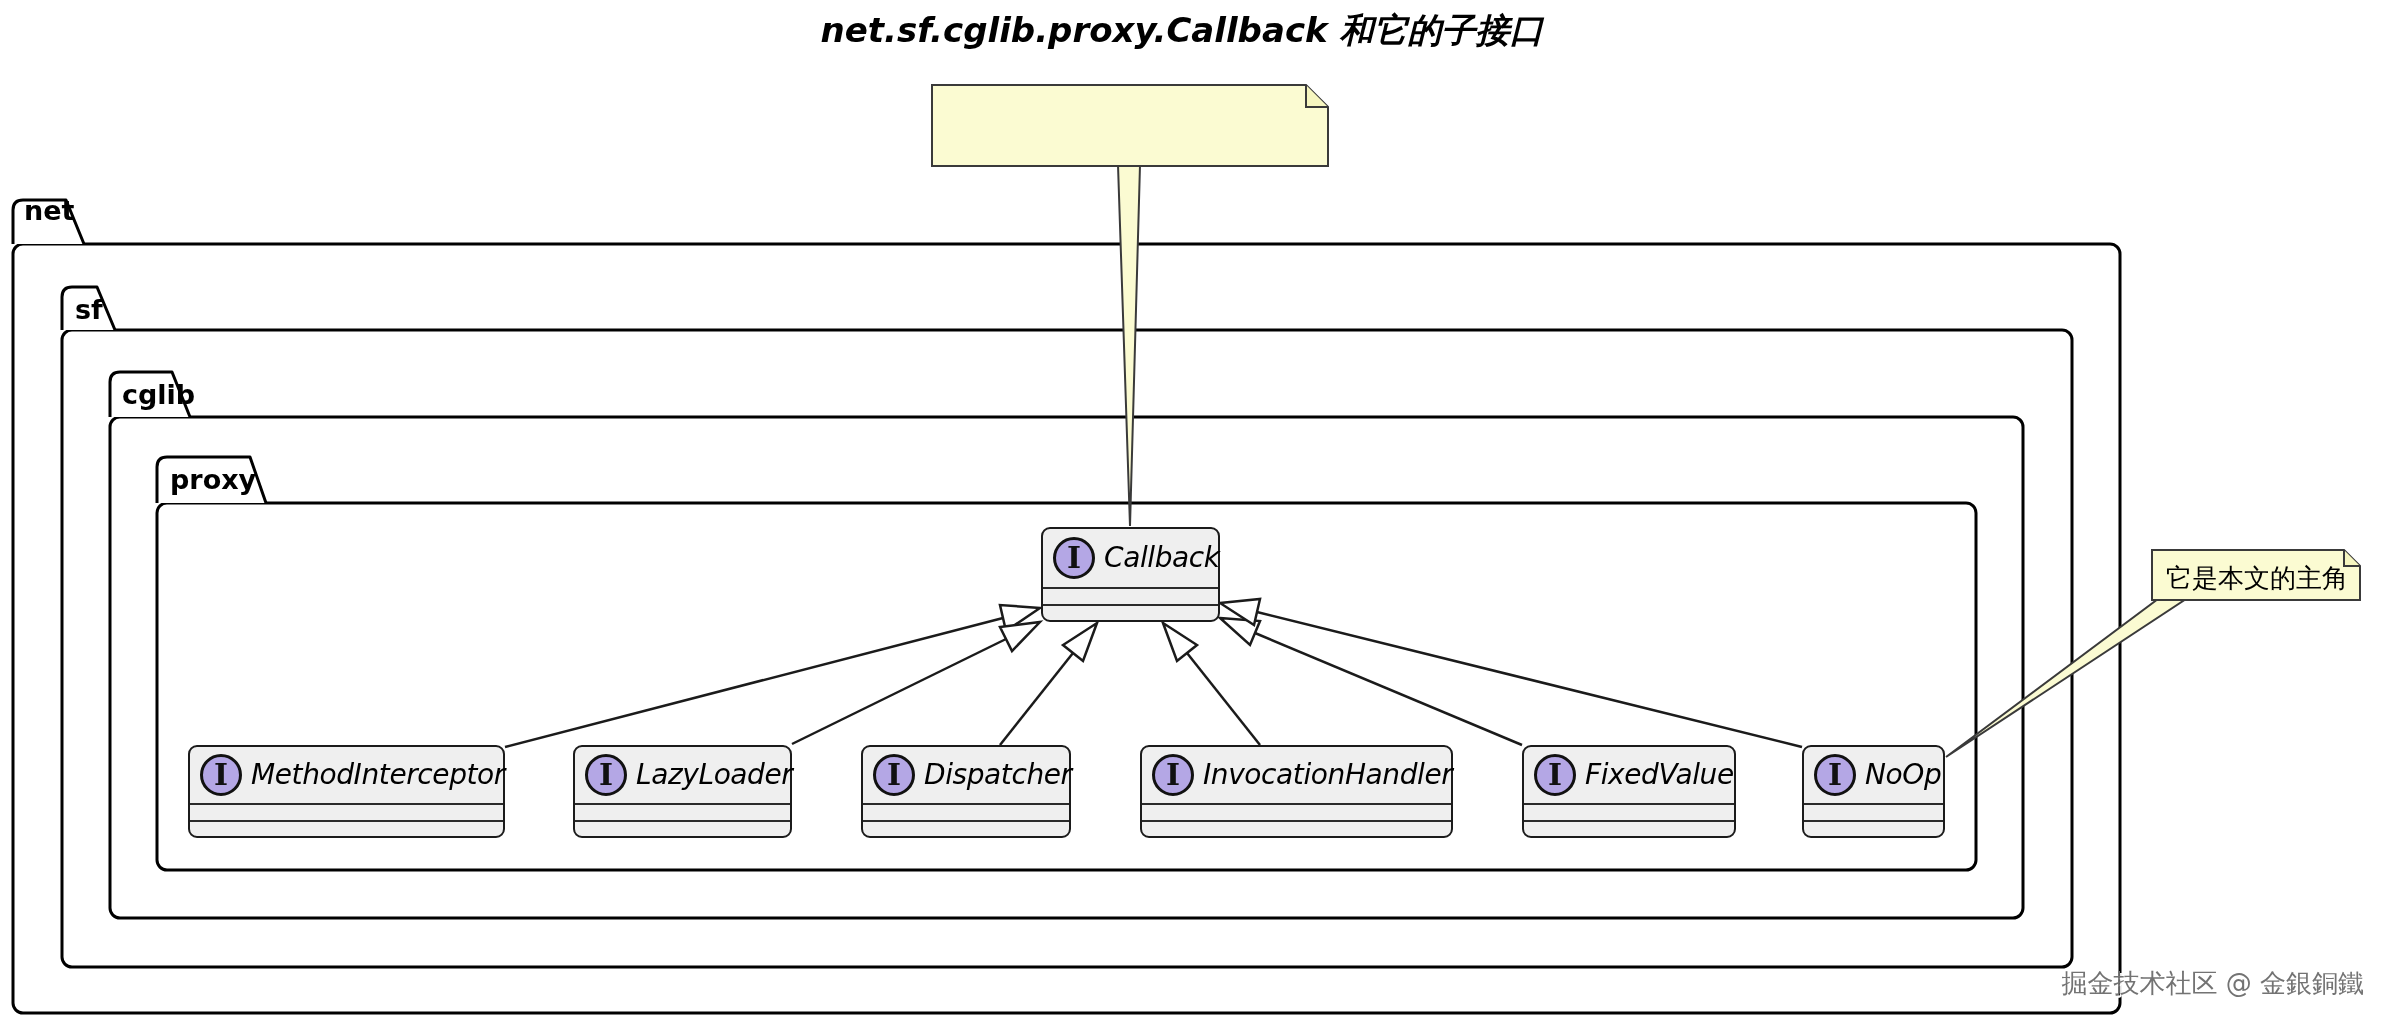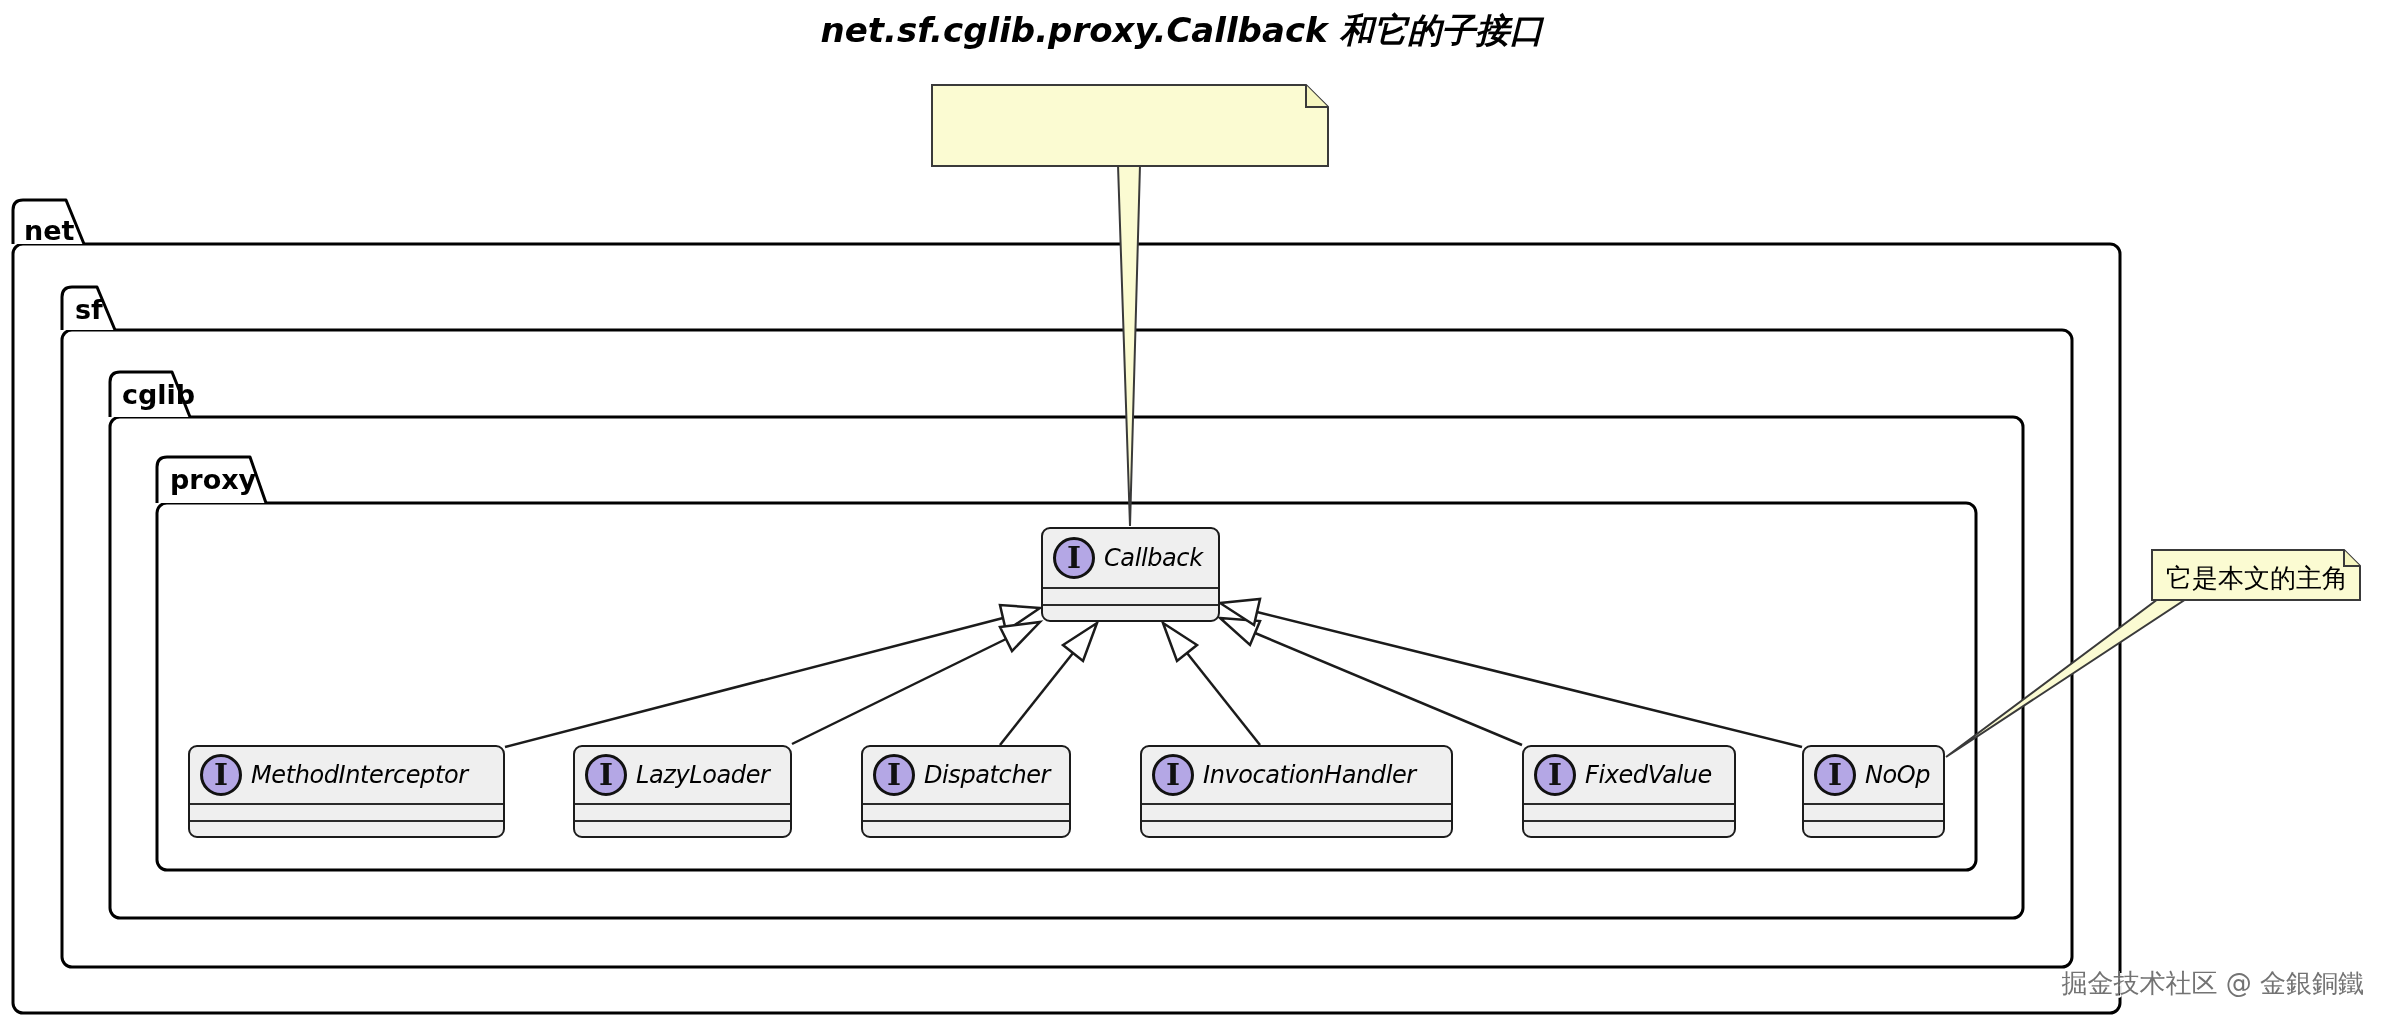--- a/index.html
+++ b/index.html
@@ -23,21 +23,21 @@
     box-sizing:border-box; display:flex; flex-direction:column;
   }
   .iface .head { flex:1; display:flex; align-items:center; padding-left:10px; }
   .icircle {
     width:42px; height:42px; border-radius:50%; background:#B4A7E5; border:3px solid #111;
     display:flex; align-items:center; justify-content:center; flex:0 0 auto;
     font-family:"DejaVu Serif", serif; font-weight:bold; font-size:30px; color:#111;
     box-sizing:border-box; line-height:1;
   }
   .iname {
-    margin-left:9px; font-style:italic; font-size:24px; letter-spacing:-0.4px;
+    margin-left:9px; font-style:italic; font-size:28px; letter-spacing:-0.4px;
     white-space:nowrap; line-height:1;
   }
   .comp { border-top:2px solid #2a2a2a; }
   .comp.c1 { height:15px; }
   .comp.c2 { height:14px; }
 
   .note-text { position:absolute; line-height:1.45; white-space:nowrap; }
   .note-text.marker { left:948px; top:92px; font-size:22px; }
   .note-text.protagonist { left:2166px; top:560px; font-size:26px; }
 
@@ -95,21 +95,21 @@
       <path d="M1306,85 L1306,107 L1328,107" fill="#F6F6C0" stroke="#3a3a3a" stroke-width="2"></path>
     </g>
     <g>
       <path d="M2152,550 L2344,550 L2360,566 L2360,600 L2152,600 Z" fill="#FBFBD2" stroke="#3a3a3a" stroke-width="2"></path>
       <path d="M2344,550 L2344,566 L2360,566" fill="#F6F6C0" stroke="#3a3a3a" stroke-width="2"></path>
     </g>
   </svg>
 
   <div class="title">net.sf.cglib.proxy.Callback 和它的子接口</div>
 
-  <div class="pkg-label" style="left:24px;top:217px;">net</div>
+  <div class="pkg-label" style="left:24px;top:197px;">net</div>
   <div class="pkg-label" style="left:75px;top:296px;">sf</div>
   <div class="pkg-label" style="left:122px;top:381px;">cglib</div>
   <div class="pkg-label" style="left:170px;top:466px;">proxy</div>
 
   <div class="note-text protagonist">它是本文的主角</div>
 
   <div class="iface" style="left:1041px;top:527px;width:179px;height:95px;">
     <div class="head">
       <span class="icircle">
           <span>I</span>

